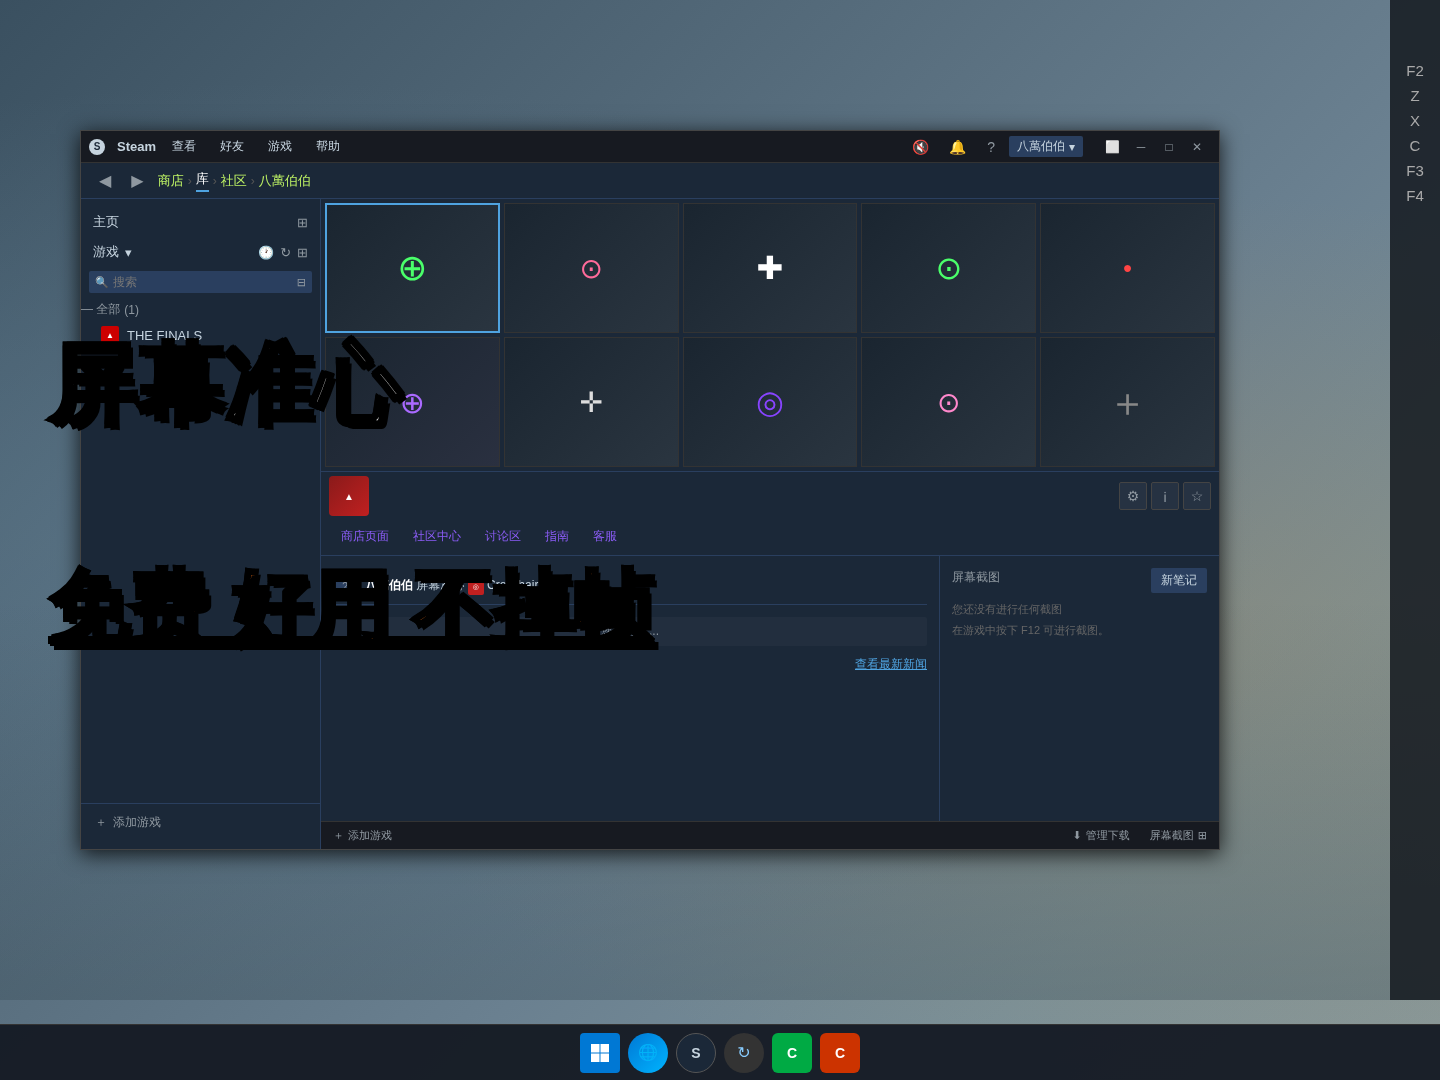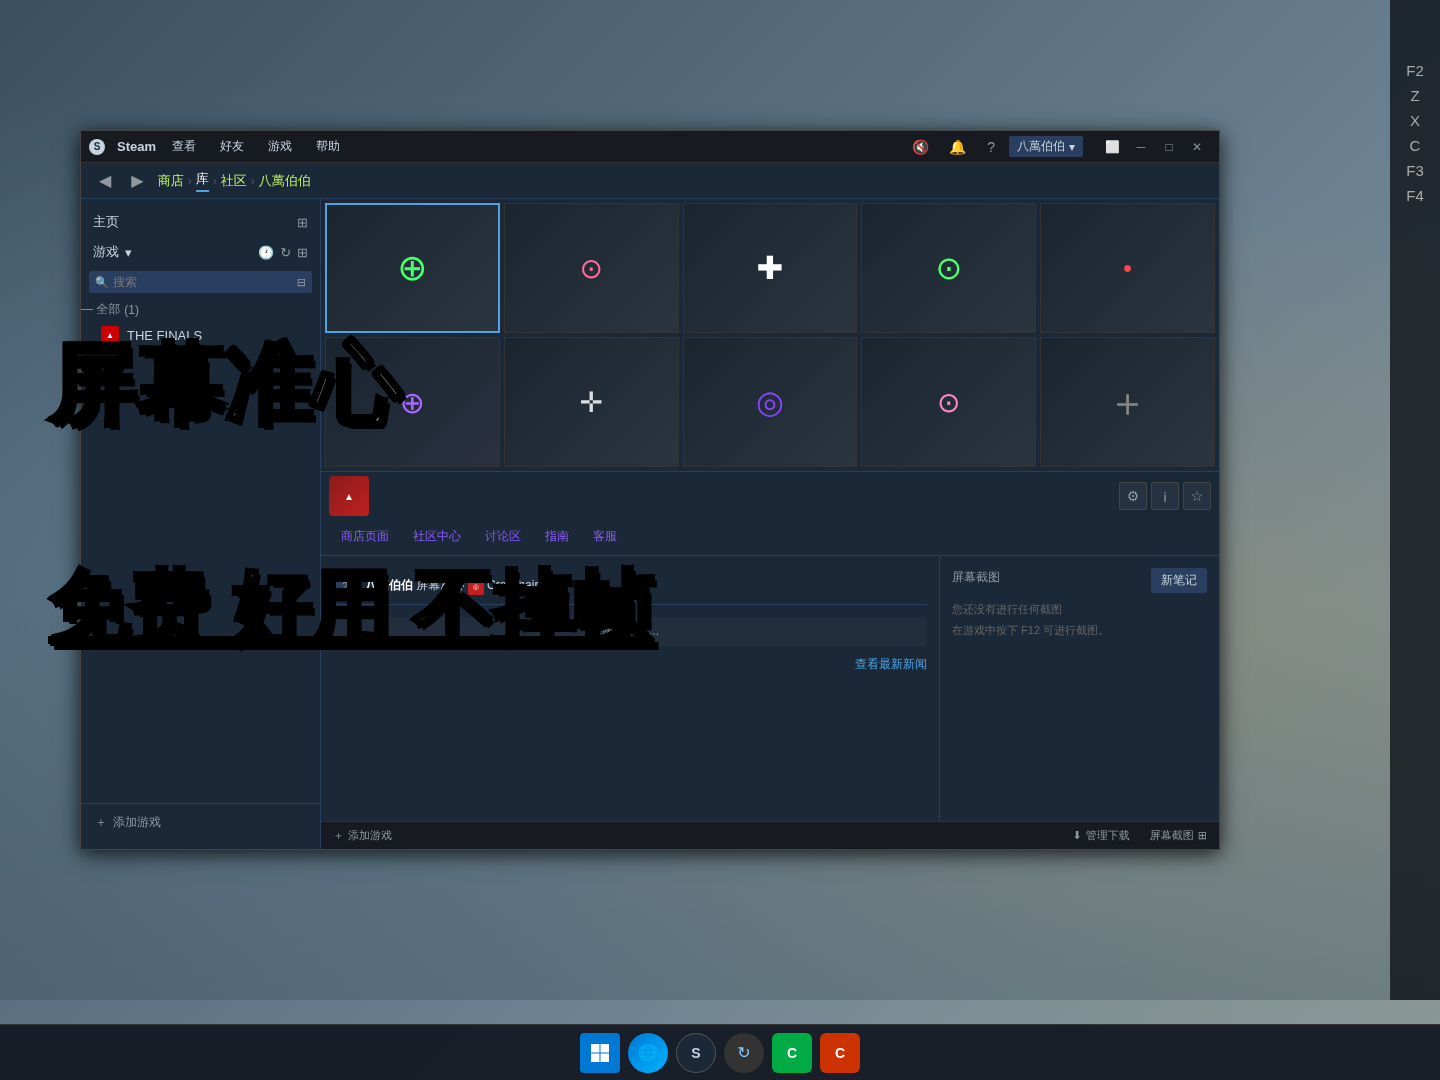--- a/index.html
+++ b/index.html
@@ -497,20 +497,21 @@
       align-items: center;
       justify-content: center;
       font-size: 7px;
       color: #fff;
     }
 
     .news-link {
       color: #4fa3e0;
       font-size: 12px;
       cursor: pointer;
+      text-decoration: underline;
     }
 
     .screenshot-section-title {
       color: #8f98a0;
       font-size: 12px;
       margin-bottom: 6px;
     }
     .screenshot-info {
       color: #666;
       font-size: 11px;

